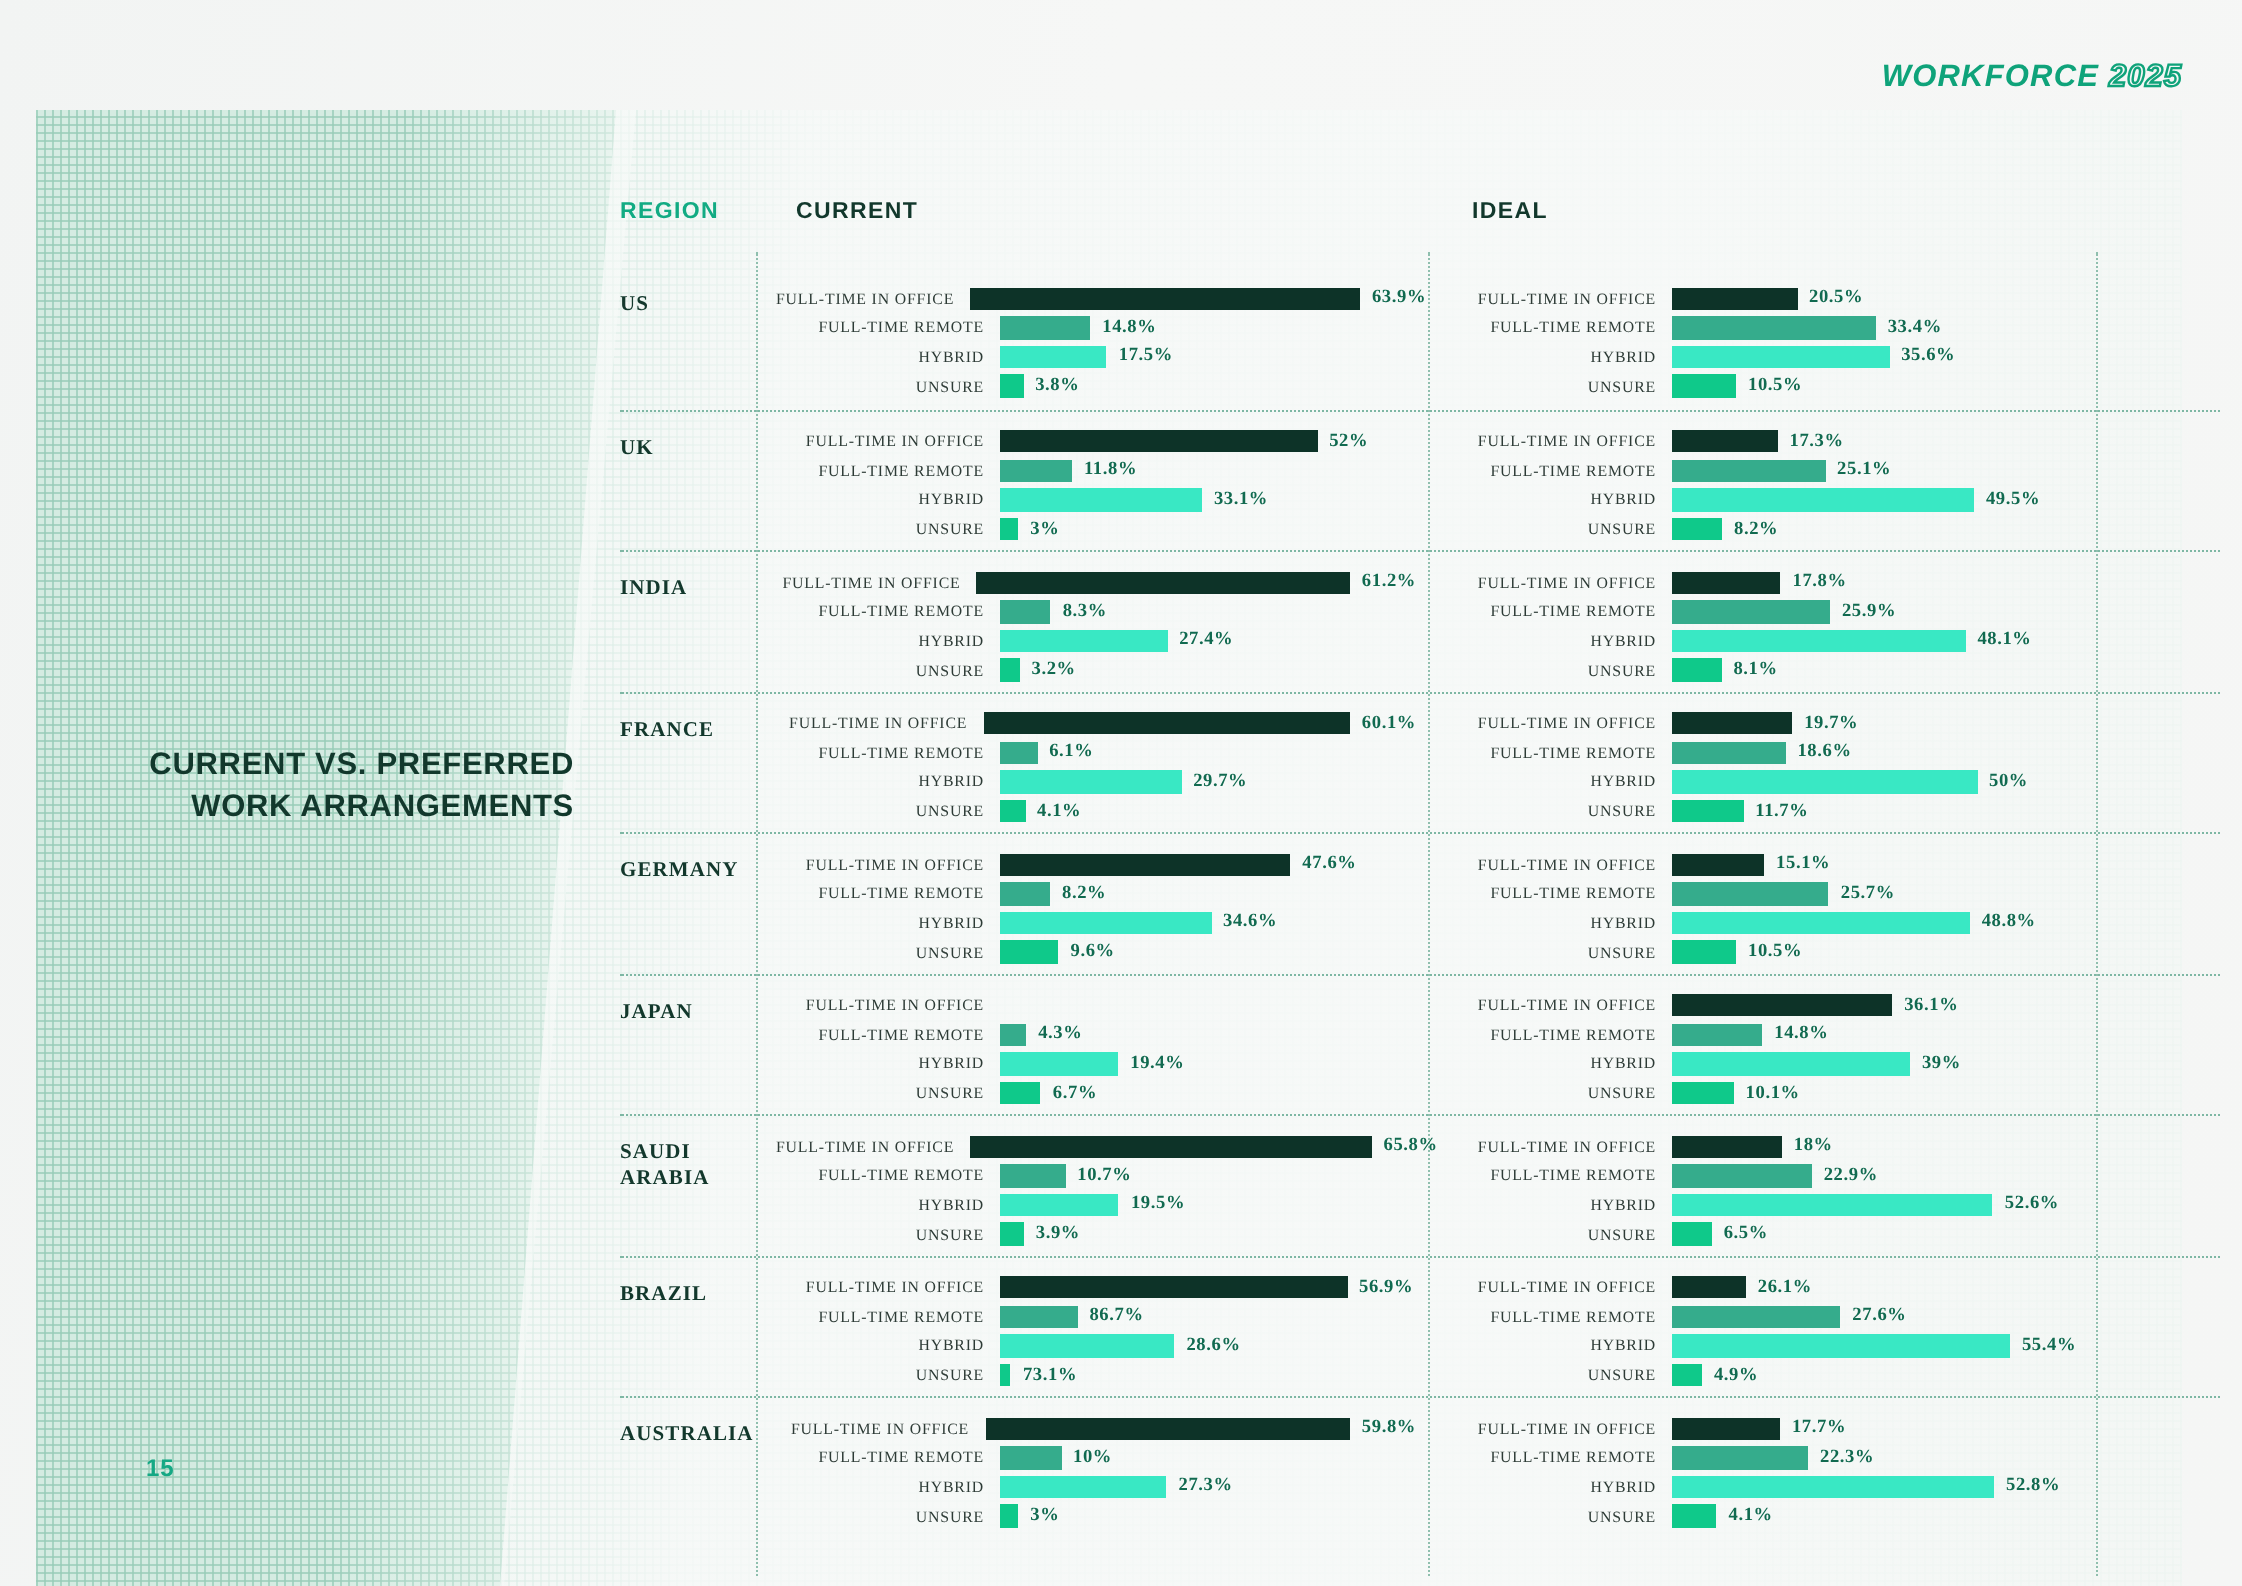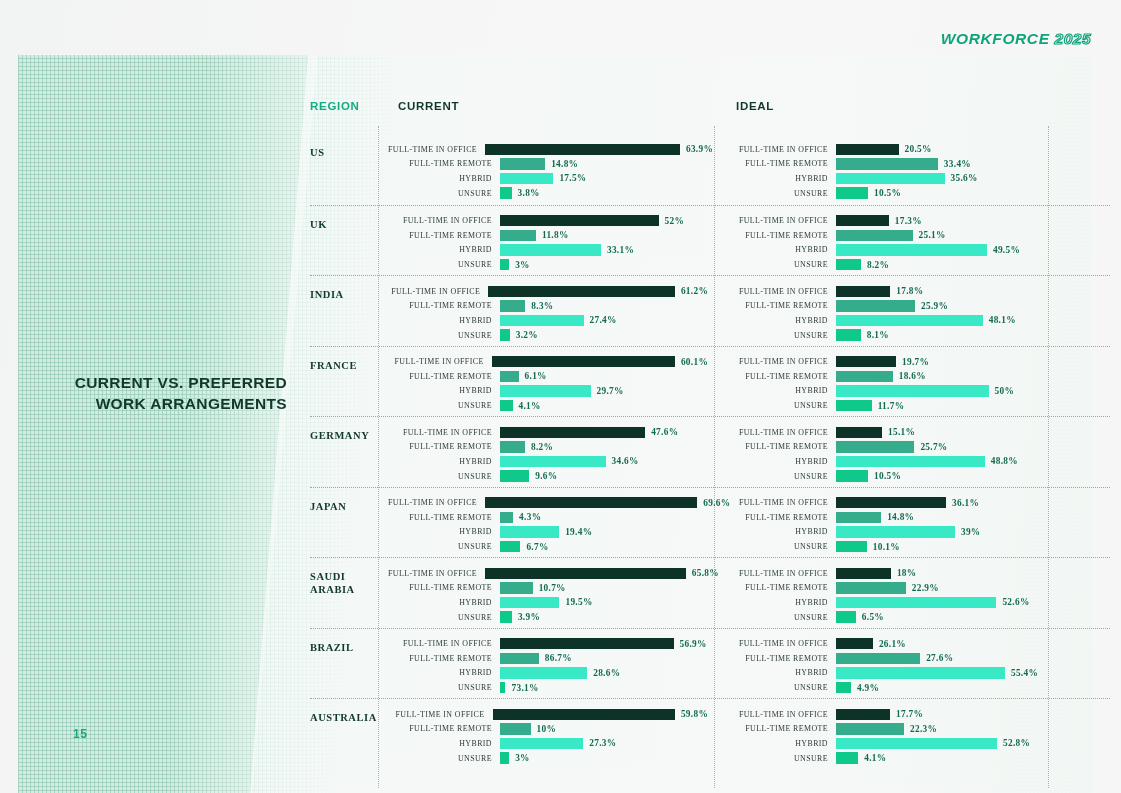--- a/index.html
+++ b/index.html
@@ -557,24 +557,20 @@
               <div class="bar-value">10.5%</div>
             </div>
           </div>
         </div>
       </div>
       <div class="region-row">
         <div class="region-name">JAPAN</div>
         <div class="panel panel-current">
           <div class="bar-row">
             <div class="bar-label">FULL-TIME IN OFFICE</div>
-            <div class="bar-wrap">
-              <div class="bar c-office" style="width: 212.28px;"></div>
-              <div class="bar-value">69.6%</div>
-            </div>
           </div>
           <div class="bar-row">
             <div class="bar-label">FULL-TIME REMOTE</div>
             <div class="bar-wrap">
               <div class="bar c-remote" style="width: 13.115px;"></div>
               <div class="bar-value">4.3%</div>
             </div>
           </div>
           <div class="bar-row">
             <div class="bar-label">HYBRID</div>

